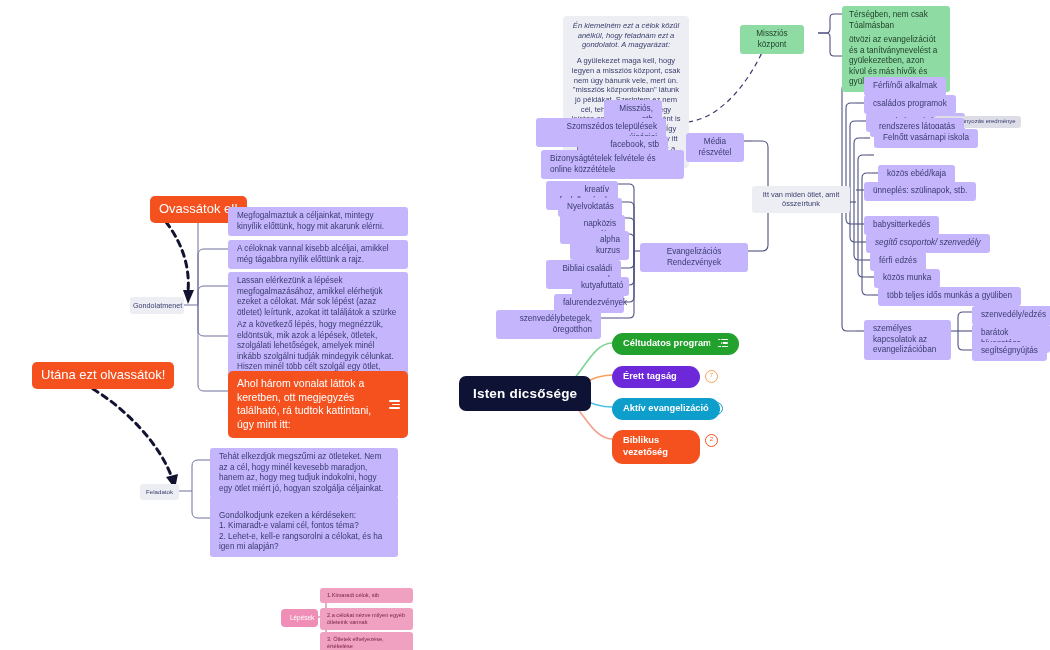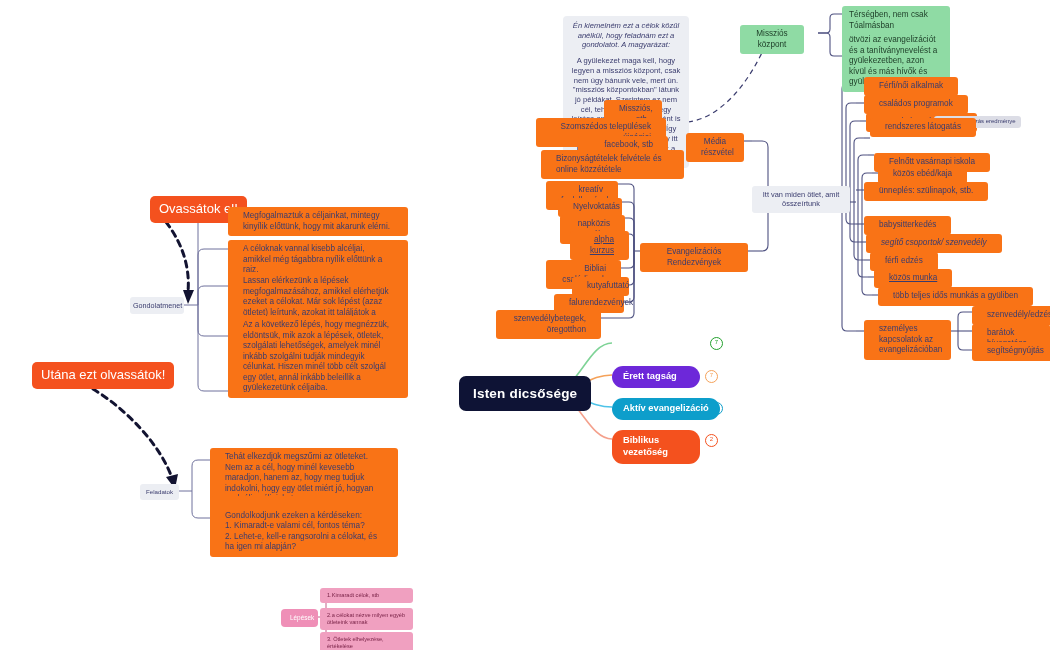--- a/index.html
+++ b/index.html
@@ -13,22 +13,22 @@
 
   .node{
     position:absolute;box-sizing:border-box;
     border-radius:4px;
     line-height:1.28;
     white-space:normal;
   }
 
   
   .grey{
-    background:#f97316;color:#3a3c6e;
-    padding:4px 15px;font-size:8.2px;border-radius:3px;
+    background:#c4b5fd;color:#3a3c6e;
+    padding:4px 9px;font-size:8.2px;border-radius:3px;
   }
   .greyLight{
     background:#eceef3;color:#3a3c6e;
     padding:5px 7px;font-size:7.6px;border-radius:4px;
   }
   .greyPale{
     background:#eceef3;color:#3a3c6e;
     padding:4px 7px;font-size:8.2px;border-radius:3px;
   }
   .grey.r{text-align:right;}
@@ -239,20 +239,28 @@
   <div class="node grey" style="left:228px;top:240px;width:180px;">
     <span>A céloknak vannal kisebb alcéljai, amikkel még tágabbra nyílik előttünk a rajz.</span>
   </div>
   <div class="node grey" style="left:228px;top:272px;width:180px;">
     <span>Lassan elérkezünk a lépések megfogalmazásához, amikkel elérhetjük ezeket a célokat. Már sok lépést (azaz ötletet) leírtunk, azokat itt találjátok a szürke oszlopban, de még külön, függetlenül a céloktól.</span>
   </div>
   <div class="node grey" style="left:228px;top:316px;width:180px;">
     <span>Az a következő lépés, hogy megnézzük, eldöntsük, mik azok a lépések, ötletek, szolgálati lehetőségek, amelyek minél inkább szolgálni tudják mindegyik célunkat. Hiszen minél több célt szolgál egy ötlet, annál inkább beleillik a gyülekezetünk céljaiba.</span>
   </div>
 
+  <div class="node calloutBlock" style="left:228px;top:371px;width:180px;padding-right:26px;position:absolute;">
+    <span>Ahol három vonalat láttok a keretben, ott megjegyzés található, rá tudtok kattintani, úgy mint itt:</span>
+    <span class="noteMark">
+        <i></i>
+        <i></i>
+        <i></i>
+      </span>
+  </div>
 
   <div class="node callout" style="left:32px;top:362px;">
     <span>Utána ezt olvassátok!</span>
   </div>
 
   <div class="node greyPale" style="left:140px;top:484px;width:39px;text-align:center;font-size:6.2px;padding:4px 3px;">
     <span>Feladatok</span>
   </div>
 
   <div class="node grey" style="left:210px;top:448px;width:188px;">
@@ -274,20 +282,28 @@
     <span>2.a célokat nézve milyen egyéb ötleteink vannak</span>
   </div>
   <div class="node pink" style="left:320px;top:632px;width:93px;">
     <span>3. Ötletek elhelyezése, értékelése</span>
   </div>
 
   <div class="node root" style="left:459px;top:376px;">
     <span>Isten dicsősége</span>
   </div>
 
+  <div class="node branch" style="left:612px;top:333px;background:#22a12c;">
+    <span>Céltudatos program</span>
+    <span class="hamb">
+        <i></i>
+        <i></i>
+        <i></i>
+      </span>
+  </div>
   <div class="countBadge" style="left:710px;top:337px;color:#22a12c;">
     <span>7</span>
   </div>
 
   <div class="node branch" style="left:612px;top:366px;background:#6d28d9;width:88px;">
     <span>Érett tagság</span>
   </div>
   <div class="countBadge" style="left:705px;top:370px;color:#f5a25a;">
     <span>7</span>
   </div>
@@ -342,21 +358,21 @@
   </div>
   <div class="node grey r" style="left:546px;top:181px;width:72px;">
     <span>kreatív foglalkozások</span>
   </div>
   <div class="node grey r" style="left:558px;top:198px;width:64px;">
     <span>Nyelvoktatás</span>
   </div>
   <div class="node grey r" style="left:560px;top:215px;width:65px;">
     <span>napközis tábor</span>
   </div>
-  <div class="node grey r" style="left:570px;top:231px;width:59px;text-decoration:underline;">
+  <div class="node grey r" style="left:570px;top:231px;width:59px;">
     <span>alpha kurzus</span>
   </div>
   <div class="node grey r" style="left:546px;top:260px;width:75px;">
     <span>Bibliai családi park</span>
   </div>
   <div class="node grey r" style="left:572px;top:277px;width:57px;">
     <span>kutyafuttató</span>
   </div>
   <div class="node grey r" style="left:554px;top:294px;width:70px;">
     <span>falurendezvények</span>
@@ -367,27 +383,27 @@
 
   <div class="node greyPale" style="left:752px;top:186px;width:98px;text-align:center;font-size:7.4px;">
     <span>Itt van miden ötlet, amit összeírtunk</span>
   </div>
 
   <div class="node grey" style="left:864px;top:77px;"><span>Férfi/női alkalmak</span></div>
   <div class="node grey" style="left:864px;top:95px;"><span>családos programok</span></div>
   <div class="node grey" style="left:866px;top:113px;"><span>gyerekek szolgálatban</span></div>
   <div class="node greyTiny" style="left:934px;top:116px;"><span>az tanítványozás eredménye</span></div>
   <div class="node grey" style="left:870px;top:118px;"><span>rendszeres látogatás</span></div>
-  <div class="node grey" style="left:874px;top:129px;margin-top:24px;"><span>Felnőtt vasárnapi iskola</span></div>
+  <div class="node grey" style="left:874px;top:129px;"><span>Felnőtt vasárnapi iskola</span></div>
   <div class="node grey" style="left:878px;top:165px;"><span>közös ebéd/kaja</span></div>
   <div class="node grey" style="left:864px;top:182px;"><span>ünneplés: szülinapok, stb.</span></div>
   <div class="node grey" style="left:864px;top:216px;"><span>babysitterkedés</span></div>
   <div class="node grey" style="left:866px;top:234px;font-style:italic;"><span>segítő csoportok/ szenvedély</span></div>
   <div class="node grey" style="left:870px;top:252px;"><span>férfi edzés</span></div>
-  <div class="node grey" style="left:874px;top:269px;text-decoration:underline;"><span>közös munka</span></div>
+  <div class="node grey" style="left:874px;top:269px;"><span>közös munka</span></div>
   <div class="node grey" style="left:878px;top:287px;"><span>több teljes idős munkás a gyüliben</span></div>
 
   <div class="node grey" style="left:864px;top:320px;width:87px;"><span>személyes kapcsolatok az evangelizációban</span></div>
   <div class="node grey" style="left:972px;top:306px;"><span>szenvedély/edzés</span></div>
   <div class="node grey" style="left:972px;top:324px;"><span>barátok hívogatása</span></div>
   <div class="node grey" style="left:972px;top:342px;"><span>segítségnyújtás</span></div>
 
 </div>
 
 </body></html>

